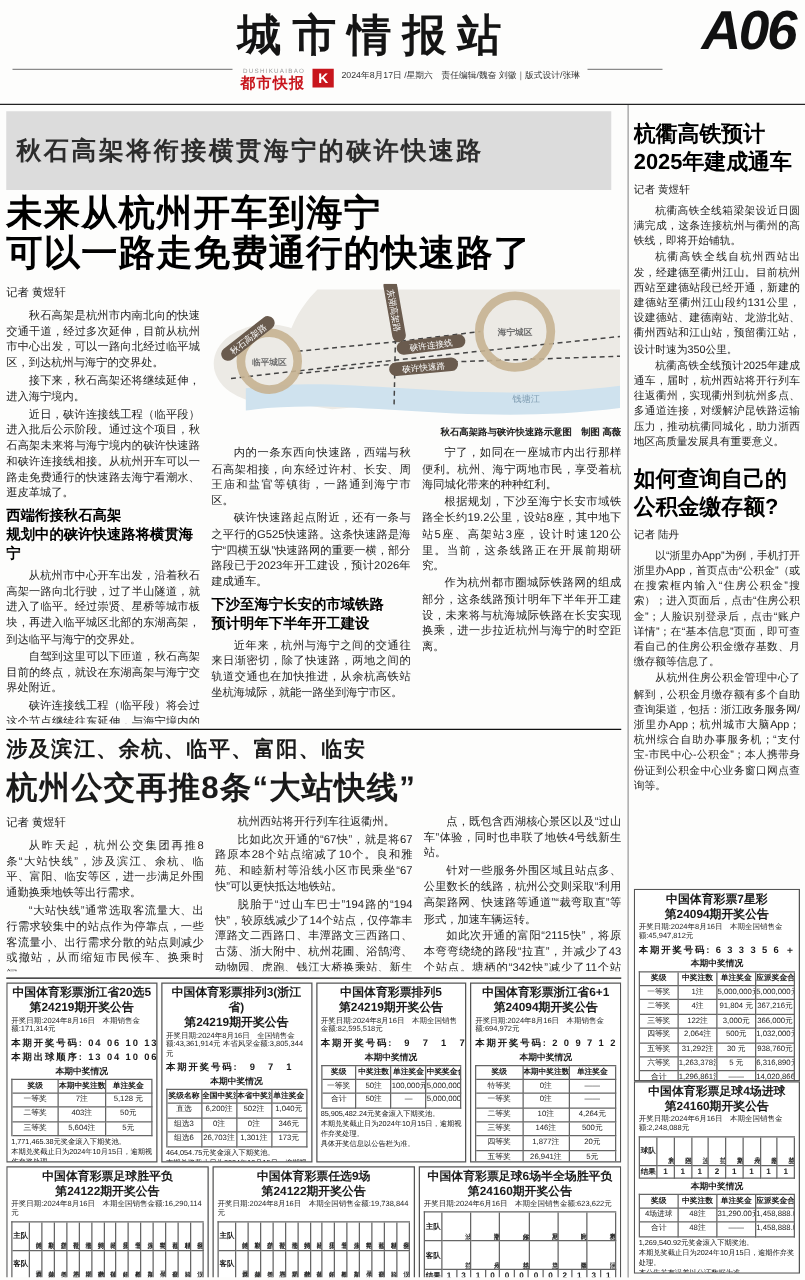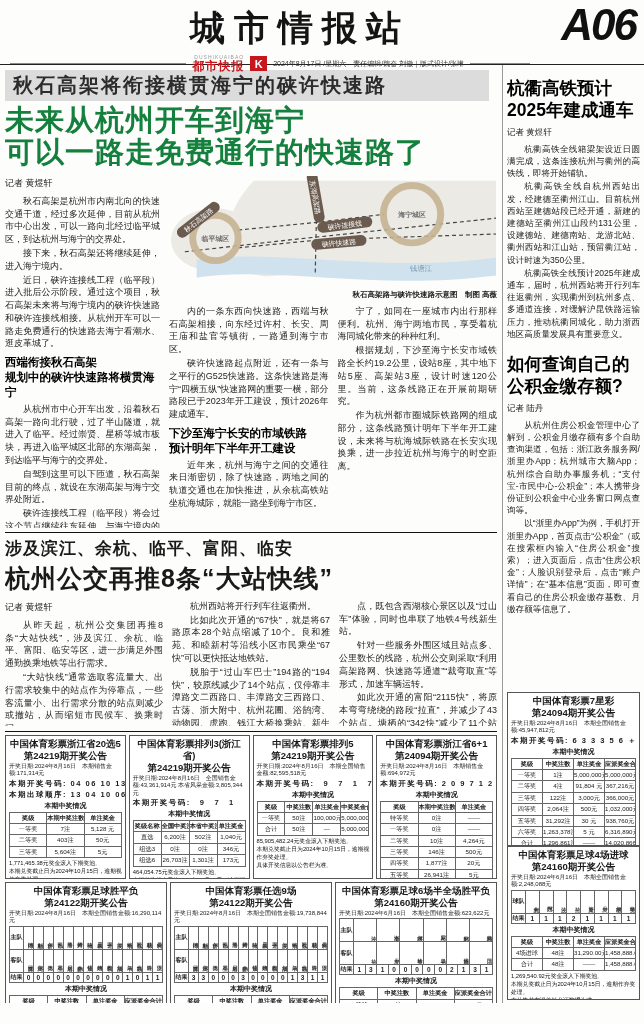--- a/index.html
+++ b/index.html
@@ -1,38 +1,38 @@
 <!DOCTYPE html>
 <html><head>
 <meta charset="utf-8">
 <style>
 *{margin:0;padding:0;box-sizing:border-box}
 html,body{background:#e8e8e8}
 body{width:644px;font-family:"Liberation Sans","DejaVu Sans",sans-serif}
 .page{width:644px;height:1024px;background:#fdfdfc;overflow:hidden;position:relative;color:#1a1a1a}
 
-.header{height:65px;position:relative;border-bottom:1.5px solid #222;padding-top:5px}
+.header{height:84px;position:relative;border-bottom:1.5px solid #222;padding-top:5px}
 .masthead{text-align:center;font-size:35px;font-weight:900;letter-spacing:9px;width:600px;color:#141414}
-.brand-row{display:flex;align-items:center;gap:6px;margin-top:3px;padding:0 10px;width:540px}
+.brand-row{display:flex;align-items:flex-start;gap:6px;margin-top:3px;padding:0 10px;width:540px}
 .rule{flex:1;height:1px;background:#8a8a8a}
 .rule.short{flex:0 0 60px}
 .brand{display:flex;flex-direction:column;align-items:flex-end;line-height:1}
 .brand-pinyin{font-size:5px;color:#999;letter-spacing:1px}
 .brand-name{font-size:12px;font-weight:900;color:#c8161d;letter-spacing:1px}
 .klogo{width:17px;height:15px;background:#c8161d;color:#fff;font-weight:900;font-size:11px;display:flex;align-items:center;justify-content:center}
 .dateline{font-size:7px;color:#333;white-space:nowrap}
 .pageno{position:absolute;right:8px;top:0;font-size:44px;font-weight:900;font-style:italic;letter-spacing:-2px;color:#111}
 
 .body-row{display:flex;height:938px}
 .left{width:502px;padding:2px 5px 0 5px;display:flex;flex-direction:column;overflow:hidden}
 .vrule{width:1px;background:#9a9a9a}
 .right{flex:1;padding:2px 4px 3px 4px;display:flex;flex-direction:column;overflow:hidden}
 
-.kicker{background:#dcdcdc;color:#2c2c2c;font-weight:700;font-size:20px;letter-spacing:2px;padding:2px 8px;width:484px;margin:3px 0 3px}
-.headline{font-size:29px;font-weight:900;line-height:1.12;letter-spacing:1px;color:#15803d}
+.kicker{background:#dcdcdc;color:#2c2c2c;font-weight:700;font-size:20px;letter-spacing:2px;padding:18px 8px;width:484px;margin:3px 0 3px}
+.headline{font-size:29px;font-weight:900;line-height:1.12;letter-spacing:1px;color:#000000}
 .lead-body{display:flex;gap:9px;margin-top:7px;height:352px;overflow:hidden}
 .col{flex:1;overflow:hidden}
 .c1{flex:0 0 155px}
 .lead-right{flex:1;display:flex;flex-direction:column;overflow:hidden}
 .map-block{height:127px}
 svg.map{width:100%;height:114px;display:block}
 .map-cap{font-size:7.5px;font-weight:700;text-align:right;color:#222}
 .lead-cols{display:flex;gap:9px;flex:1;overflow:hidden;margin-top:2px}
 .byline{font-size:9px;margin:1px 0 5px;color:#222}
 p.para{font-size:9px;line-height:1.42;text-indent:2em;text-align:justify;color:#242424;margin-bottom:1px}
@@ -618,22 +618,22 @@
             <p class="para">杭衢高铁全线预计2025年建成通车，届时，杭州西站将开行列车往返衢州，实现衢州到杭州多点、多通道连接，对缓解沪昆铁路运输压力，推动杭衢同城化，助力浙西地区高质量发展具有重要意义。</p>
           </div>
       </div>
       <div class="side side2">
         <div class="side-title">
           <div>如何查询自己的</div>
           <div>公积金缴存额?</div>
         </div>
         <div class="side-byline">记者 陆丹</div>
         <div>
+            <p class="para">以“浙里办App”为例，手机打开浙里办App，首页点击“公积金”（或在搜索框内输入“住房公积金”搜索）；进入页面后，点击“住房公积金”；人脸识别登录后，点击“账户详情”；在“基本信息”页面，即可查看自己的住房公积金缴存基数、月缴存额等信息了。</p>
             <p class="para">从杭州住房公积金管理中心了解到，公积金月缴存额有多个自助查询渠道，包括：浙江政务服务网/浙里办App；杭州城市大脑App；杭州综合自助办事服务机；“支付宝-市民中心-公积金”；本人携带身份证到公积金中心业务窗口网点查询等。</p>
-            <p class="para">以“浙里办App”为例，手机打开浙里办App，首页点击“公积金”（或在搜索框内输入“住房公积金”搜索）；进入页面后，点击“住房公积金”；人脸识别登录后，点击“账户详情”；在“基本信息”页面，即可查看自己的住房公积金缴存基数、月缴存额等信息了。</p>
           </div>
       </div>
       <div class="right-lots">
 
       <div class="lot">
           <div class="lot-t">中国体育彩票7星彩</div>
           <div class="lot-t">第24094期开奖公告</div>
           <div class="lot-meta">开奖日期:2024年8月16日　本期全国销售金额:45,947,812元</div>
           <div class="lot-lines">
               <div class="lot-numline">本期开奖号码: 6 3 3 3 5 6 ＋ 6</div>

